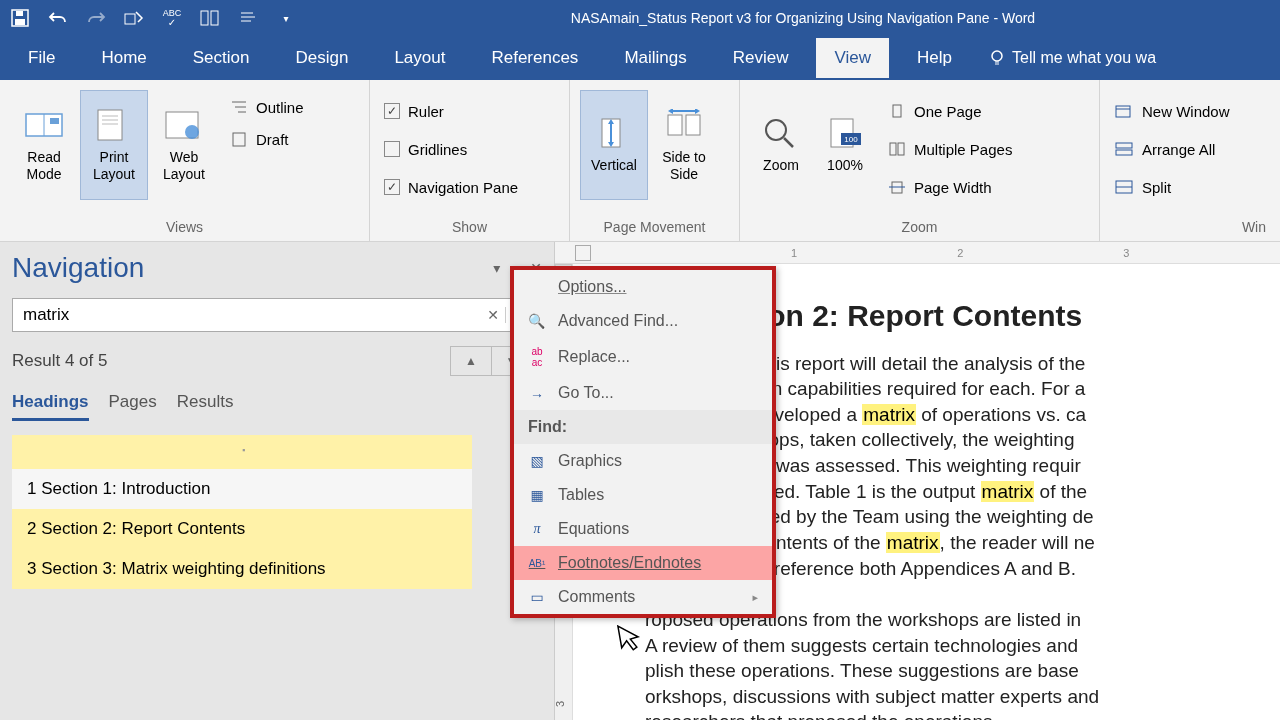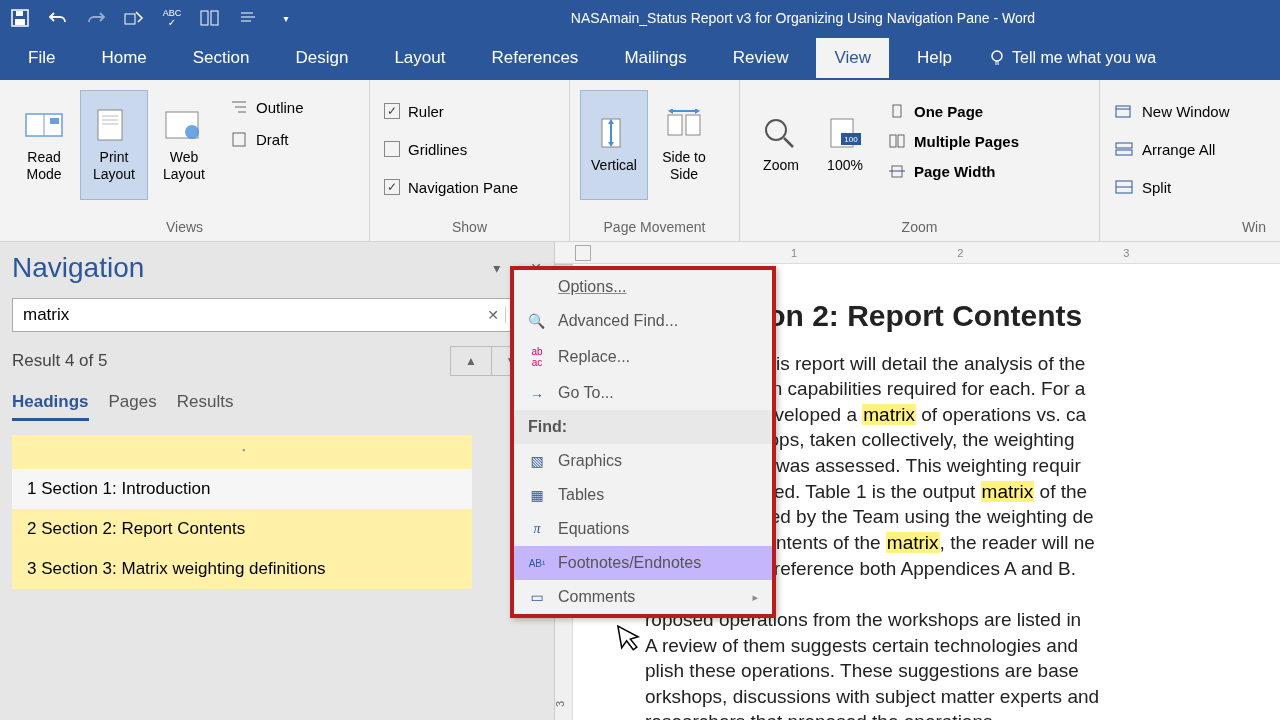--- a/index.html
+++ b/index.html
@@ -48,21 +48,21 @@
 .nav-tabs .ntab { padding-bottom: 6px; cursor:pointer;}
 .nav-tabs .ntab.active { color: #2b579a; border-bottom: 3px solid #2b579a; font-weight:600;}
 .heading-list { margin-top: 14px; background:#f6f6f6; width:460px;}
 .heading-item { padding: 10px 12px; font-size: 17px; border-left: 3px solid transparent; }
 .heading-item.hl { background: #fff2a8; }
 .heading-item.top { background:#fff2a8; height:34px; font-size:9px; color:#999; text-align:center;}
 
 
 .dropdown { position: absolute; left: 510px; top: 24px; width: 266px; background: #f2f2f2; border: 4px solid #b91c1c; box-shadow: 2px 2px 6px rgba(0,0,0,0.25); z-index: 100; font-size:16px; color:#555;}
 .dropdown .ditem { padding: 8px 14px; display: flex; align-items: center; gap: 12px; }
-.dropdown .ditem.hover { background: #c4b5fd; }
+.dropdown .ditem.hover { background: #fca5a5; text-decoration: underline; }
 .dropdown .dhead { padding: 8px 14px; font-weight:600; background:#e8e8e8;}
 .dropdown .dicon { width:18px; text-align:center; font-size:14px; color:#2b579a;}
 .dropdown .ditem .ul { text-decoration: underline; text-decoration-color: #888; }
 
 
 .docarea { flex:1; position:relative; background:white; overflow:hidden;}
 .ruler { height: 22px; background: #f3f3f3; border-bottom: 1px solid #ddd; font-size:11px; color:#888; display:flex; align-items:center; padding-left:20px; gap:80px;}
 .docpage { padding: 32px 0 0 0; font-size: 19px; line-height: 1.35; color:#222; margin-left: 90px;}
 .doch { font-size: 30px; font-weight: bold; display:flex; align-items:center; gap:18px; margin-bottom:14px; margin-left:-30px;}
 .doch .tri { font-size:14px;}
@@ -265,21 +265,21 @@
       <div class="big-btn" style="width:62px">
         <div class="big-btn-icon">
             <svg width="40" height="36">
               <rect x="6" y="4" width="22" height="28" fill="#fff" stroke="#888"></rect>
               <rect x="16" y="18" width="20" height="12" fill="#2b579a"></rect>
               <text x="26" y="27" fill="white" font-size="8" text-anchor="middle">100</text>
             </svg>
           </div>
         <span>100%</span>
       </div>
-      <div class="small-btns" style="gap:4px; padding-top:8px; margin-left:6px;font-weight:bold;">
+      <div class="small-btns" style="gap:12px; padding-top:8px; margin-left:6px;">
         <div class="small-btn">
             <svg width="18" height="16">
               <rect x="5" y="2" width="8" height="12" fill="none" stroke="#666"></rect>
             </svg>
             <span>One Page</span>
           </div>
         <div class="small-btn">
             <svg width="18" height="16">
               <rect x="2" y="2" width="6" height="12" fill="none" stroke="#666"></rect>
               <rect x="10" y="2" width="6" height="12" fill="none" stroke="#666"></rect>

